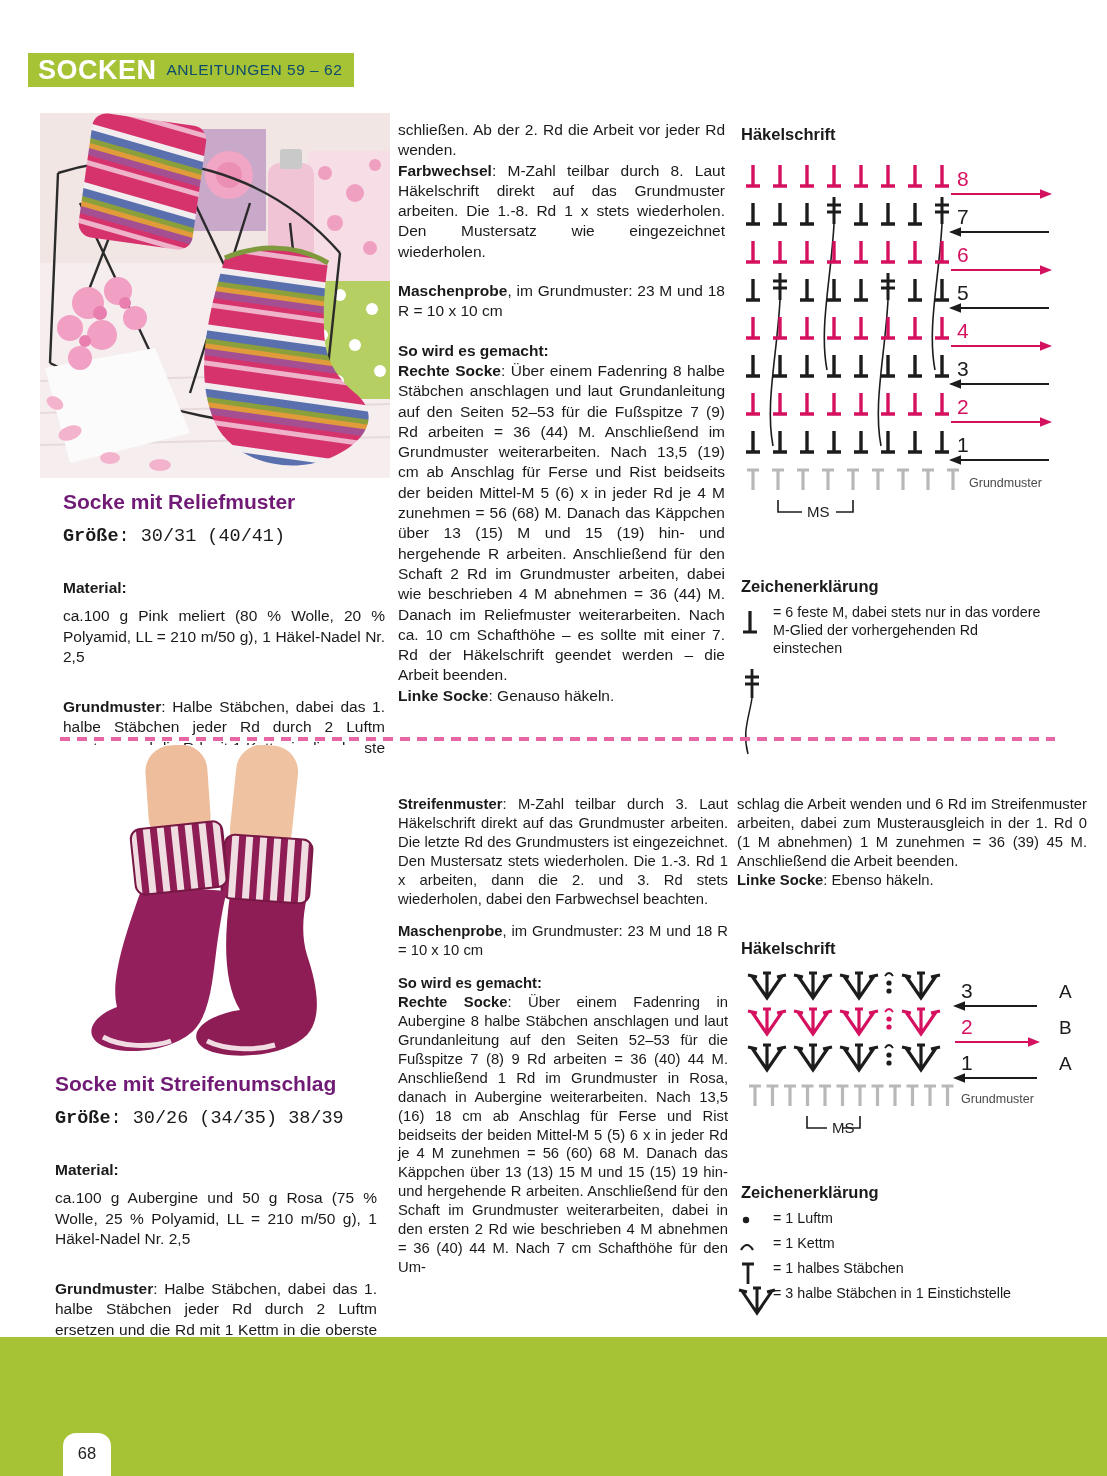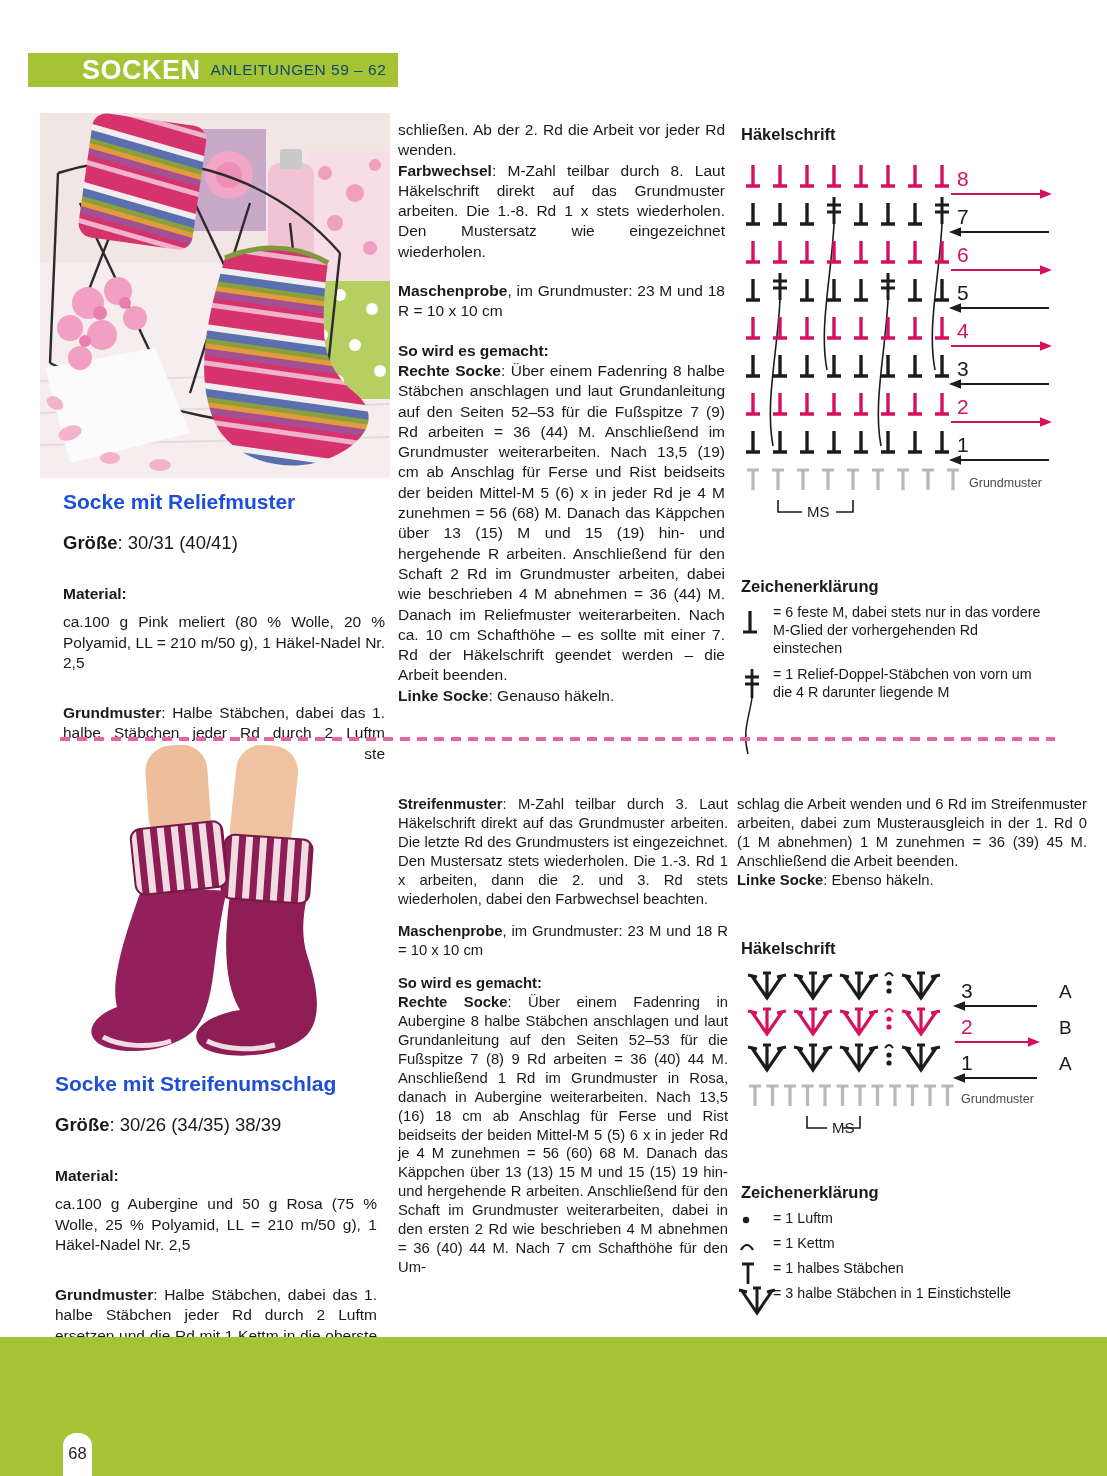--- a/index.html
+++ b/index.html
@@ -2,38 +2,38 @@
 <html><head>
 <meta charset="utf-8">
 <style>
   html,body{margin:0;padding:0;background:#fff;}
   .page{position:relative;width:1107px;height:1476px;background:#fff;overflow:hidden;
         font-family:"Liberation Sans",sans-serif;color:#1a1a1a;}
 
   
   .kicker{position:absolute;left:28px;top:53px;height:34px;background:#a6c235;
           display:flex;align-items:center;padding:0 12px 0 10px;white-space:nowrap;}
-  .brand{color:#fff;font-weight:bold;font-size:27px;letter-spacing:.5px;margin-left:44px;}
+  .brand{color:#fff;font-weight:bold;font-size:27px;letter-spacing:.5px;}
   .kicksub{color:#0c4a6e;font-size:15.5px;margin-left:10px;letter-spacing:.5px;}
 
   
   .photo{position:absolute;}
   .photo1{left:40px;top:113px;width:350px;height:365px;}
   .photo2{left:55px;top:745px;width:310px;height:312px;}
 
   
   .col{position:absolute;}
   .body{margin:0;font-size:15.5px;line-height:20.3px;text-align:justify;}
   .a2col .body{font-size:14.8px;line-height:18.9px;}
   .sp{margin-top:19px;}
   .sp2{margin-top:14px;}
   b{font-weight:bold;}
 
-  .title{margin:0;color:#1d4ed8;font-size:21px;font-weight:bold;line-height:24px;}
-  .sizeline{margin:17px 0 0 0;font-size:18.5px;line-height:23px;}
+  .title{margin:0;color:#701a75;font-size:21px;font-weight:bold;line-height:24px;}
+  .sizeline{margin:11px 0 0 0;font-size:18.5px;line-height:23px;font-family:Liberation Mono, monospace;}
   .matlabel{margin:17px 0 0 0;font-size:15.5px;line-height:20.3px;}
   .leftblock .body{margin-top:8px;}
   .leftblock .mt{margin-top:30px;}
 
   h3.h{margin:4px;font-size:16.5px;font-weight:bold;line-height:20px;}
   .chart{margin-top:6px;}
   .chart svg text{font-family:"Liberation Sans",sans-serif;}
 
   
   .legend{margin-top:0;}
@@ -42,21 +42,21 @@
   .lsym svg{overflow:visible;}
   .ltxt{display:block;font-size:14.3px;line-height:18.2px;max-width:270px;}
   .colorkey{margin-top:26px;font-size:15px;line-height:30px;}
 
   
   .dashsep{position:absolute;left:60px;top:737px;width:995px;height:4px;
     background:repeating-linear-gradient(90deg,#e765a3 0 10px,transparent 10px 17px);}
 
   
   .footer{position:absolute;left:0;top:1337px;width:1107px;height:139px;background:#a6c235;}
-  .page-tab{position:absolute;left:63px;top:96px;width:29px;height:43px;background:#fff;
+  .page-tab{position:absolute;left:63px;top:96px;width:48px;height:43px;background:#fff;
             border-radius:13px 13px 0 0;display:flex;justify-content:center;}
   .page-tab span{font-size:16.5px;color:#222;margin-top:11px;}
 </style>
 </head>
 <body>
 
 <div class="page">
 
   <header class="kicker">
     <span class="brand">SOCKEN</span>
@@ -272,21 +272,20 @@
         <span class="lsym"><svg width="22" height="34" viewBox="0 0 22 34">
               <path d="M4 28 h14 M11 28 v-21" stroke="#1c1c1c" stroke-width="3.2" fill="none"></path>
             </svg></span>
         <span class="ltxt">= 6 feste M, dabei stets nur in das vordere M-Glied der vorhergehenden Rd einstechen</span>
       </div>
       <div class="legend-item">
         <span class="lsym"><svg width="24" height="40" viewBox="0 0 24 40">
               <path d="M13 32 V3 M6 11 h14 M6 18 h14" stroke="#1c1c1c" stroke-width="2.8" fill="none"></path>
               <path d="M13 32 C 10 52, 3 66, 9 88" stroke="#1c1c1c" stroke-width="1.5" fill="none"></path>
             </svg></span>
-        <span class="ltxt">= 1 Relief-Doppel-Stäbchen von vorn um die 4 R darunter liegende M</span>
       </div>
     </div>
   </section>
 
   <div class="dashsep"></div>
 
   <div class="photo photo2">
     <svg viewBox="0 0 310 312" width="310" height="312">
       <defs>
         <pattern id="cuffstripes" width="14" height="14" patternUnits="userSpaceOnUse">

